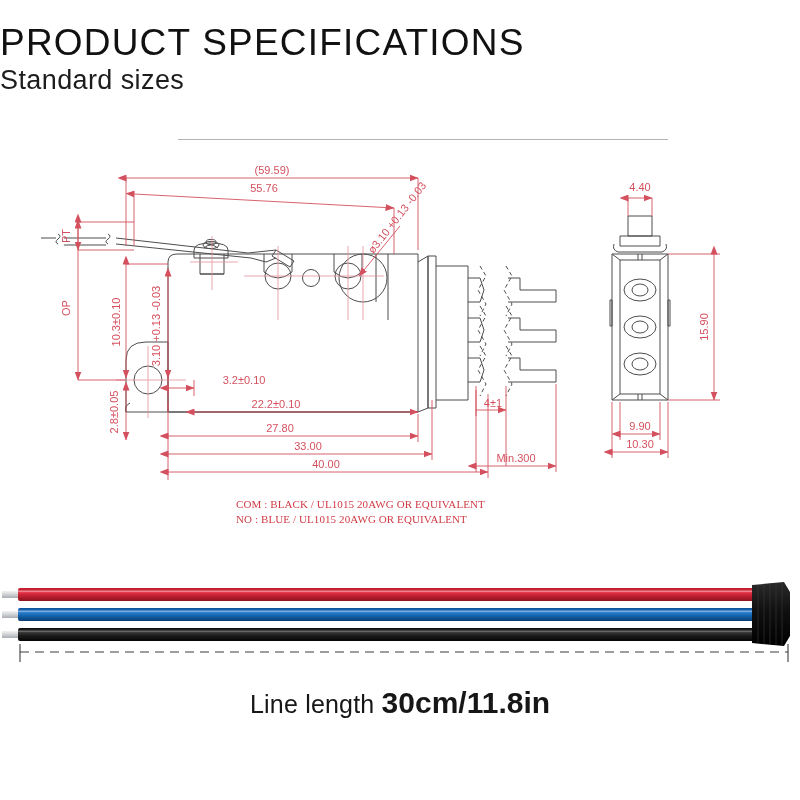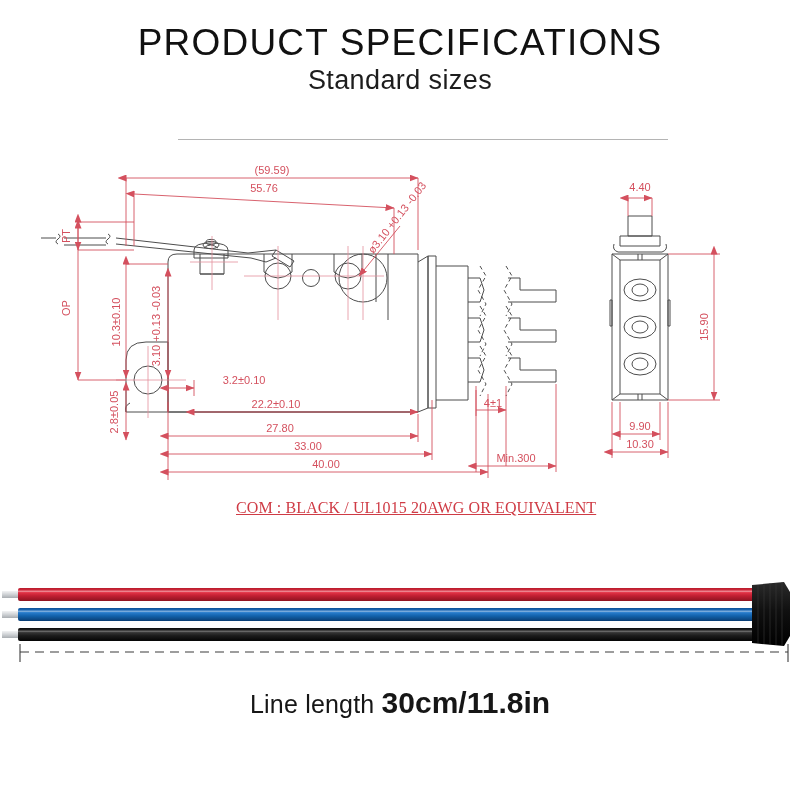--- a/index.html
+++ b/index.html
@@ -21,21 +21,20 @@
     width: 800px;
     height: 800px;
   }
 
   
   .header {
     position: absolute;
     top: 0;
     left: 0;
     width: 800px;
-    text-align: center;
   }
   .title {
     font-size: 37px;
     font-weight: 400;
     letter-spacing: 1.2px;
     color: #111111;
     margin-top: 24px;
     line-height: 1.05;
     font-family: "Liberation Sans", sans-serif;
   }
@@ -67,26 +66,25 @@
   .drawing svg {
     display: block;
   }
 
   
   .legend {
     position: absolute;
     left: 236px;
     top: 497px;
     font-family: "Liberation Serif", serif;
-    font-size: 16px;
+    font-size: 11px;
     color: #cf3b45;
     line-height: 1.33;
     letter-spacing: 0.1px;
     white-space: nowrap;
-    text-decoration: underline;
   }
   .legend div { white-space: nowrap; }
 
   
   .wires {
     position: absolute;
     left: 0;
     top: 570px;
     width: 800px;
     height: 100px;
@@ -337,20 +335,21 @@
         <text x="632" y="41" text-anchor="middle">4.40</text>
         <text x="700" y="177" text-anchor="middle" transform="rotate(-90 700 177)">15.90</text>
         <text x="632" y="280" text-anchor="middle">9.90</text>
         <text x="632" y="298" text-anchor="middle">10.30</text>
       </g>
     </svg>
   </div>
 
   <div class="legend">
     <div>COM : BLACK / UL1015 20AWG OR EQUIVALENT</div>
+    <div>NO : BLUE / UL1015 20AWG OR EQUIVALENT</div>
   </div>
 
   <div class="wires">
     <svg width="800" height="100" viewBox="0 0 800 100" xmlns="http://www.w3.org/2000/svg">
       <defs>
         <linearGradient id="gRed" x1="0" y1="0" x2="0" y2="1">
           <stop offset="0%" stop-color="#b71a2c"></stop>
           <stop offset="32%" stop-color="#e63548"></stop>
           <stop offset="60%" stop-color="#c11f32"></stop>
           <stop offset="100%" stop-color="#8e1320"></stop>

